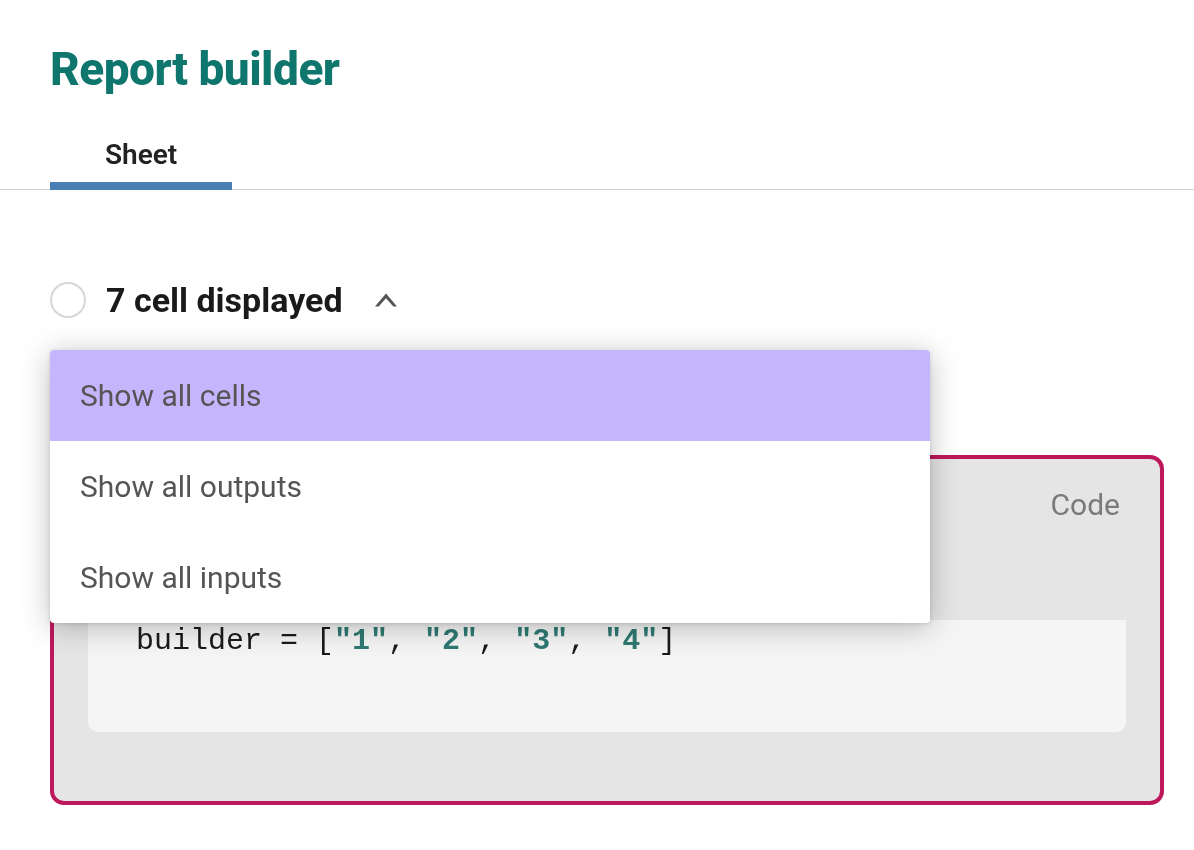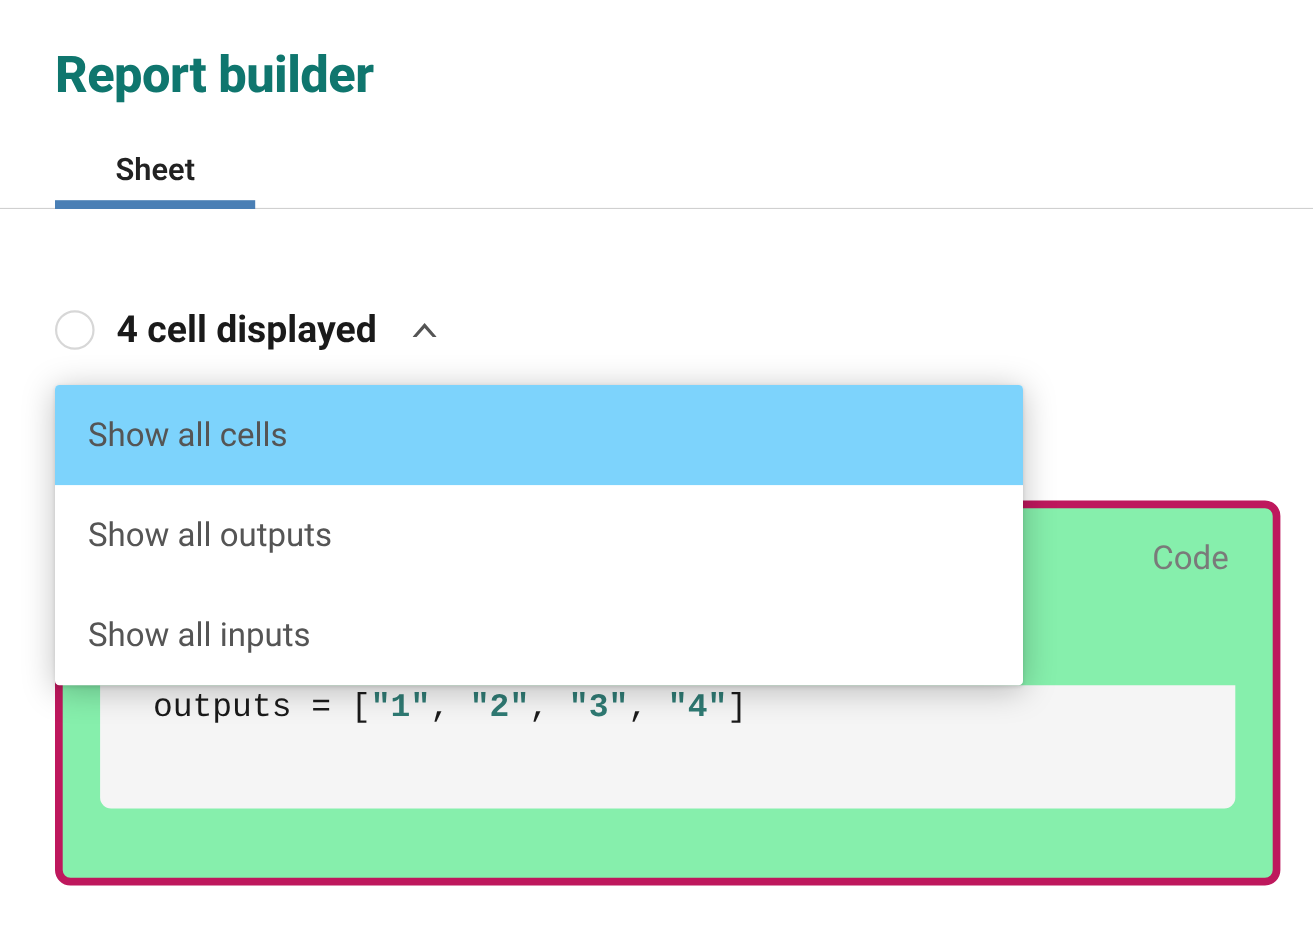--- a/index.html
+++ b/index.html
@@ -76,23 +76,23 @@
       width: 22px;
       height: 14px;
       fill: #555;
     }
     .code-card {
       position: absolute;
       top: 265px;
       left: 50px;
       right: 30px;
       height: 350px;
-      border: 7px solid #be185d;
+      border: 4px solid #be185d;
       border-radius: 14px;
-      background: #86efac;
+      background: #e5e5e5;
     }
     .code-card-header {
       display: flex;
       justify-content: flex-end;
       padding: 28px 40px;
     }
     .code-label {
       font-size: 30px;
       color: #7a7a7a;
     }
@@ -121,49 +121,49 @@
       box-shadow: 0 4px 30px rgba(0,0,0,0.25), 0 1px 4px rgba(0,0,0,0.12);
       overflow: hidden;
     }
     .dropdown-item {
       padding: 28px 30px;
       font-size: 30px;
       color: #555;
       cursor: pointer;
     }
     .dropdown-item.hovered {
-      background: #7dd3fc;
+      background: #c4b5fd;
     }
   </style>
 </head>
 <body>
 
 <h1 class="page-title">Report builder</h1>
 
 <div class="tabs-bar">
   <div class="tab active">Sheet</div>
 </div>
 
 <div class="content-area">
 
   <div class="cell-count-row">
     <span class="count-circle"></span>
-    <span class="cell-count-text">4 cell displayed</span>
+    <span class="cell-count-text">7 cell displayed</span>
     <span class="chevron-up">
       <svg viewBox="0 0 24 14">
           <path d="M12 0 L24 14 L20 14 L12 5 L4 14 L0 14 Z"></path>
         </svg>
     </span>
   </div>
 
   <div class="code-card">
     <div class="code-card-header">
       <span class="code-label">Code</span>
     </div>
-    <div class="code-body"><span class="kw">outputs</span><span class="eq"> = </span><span class="br">[</span><span class="str">"1"</span><span>, </span><span class="str">"2"</span><span>, </span><span class="str">"3"</span><span>, </span><span class="str">"4"</span><span class="br">]</span></div>
+    <div class="code-body"><span class="kw">builder</span><span class="eq"> = </span><span class="br">[</span><span class="str">"1"</span><span>, </span><span class="str">"2"</span><span>, </span><span class="str">"3"</span><span>, </span><span class="str">"4"</span><span class="br">]</span></div>
   </div>
 
   <div class="dropdown">
     <div class="dropdown-item hovered">Show all cells</div>
     <div class="dropdown-item">Show all outputs</div>
     <div class="dropdown-item">Show all inputs</div>
   </div>
 
 </div>
 

